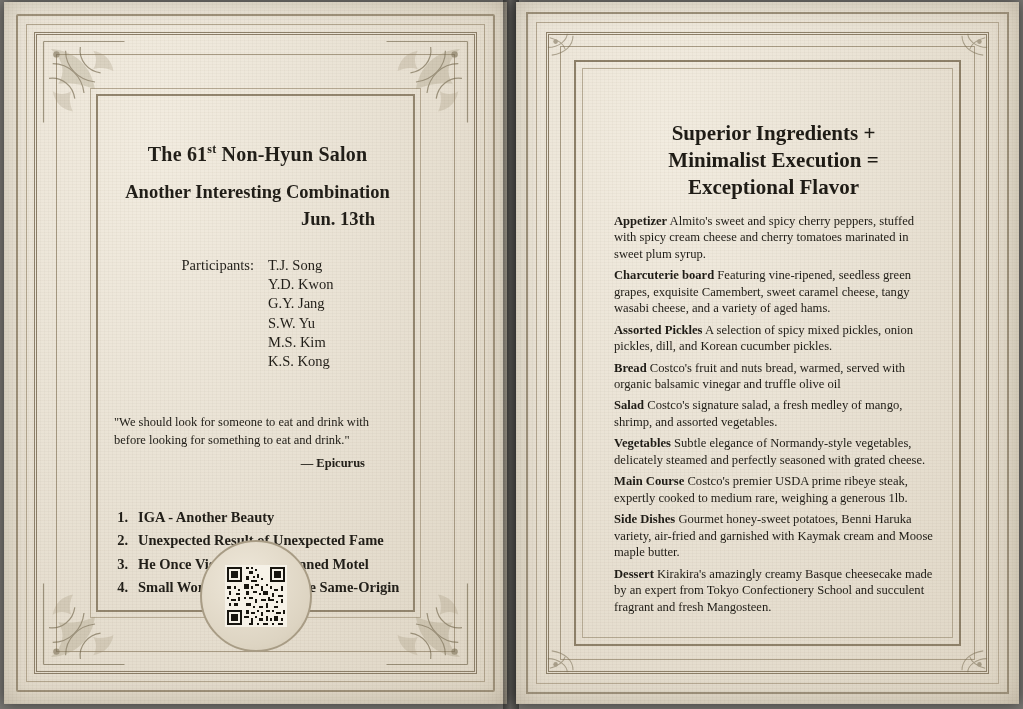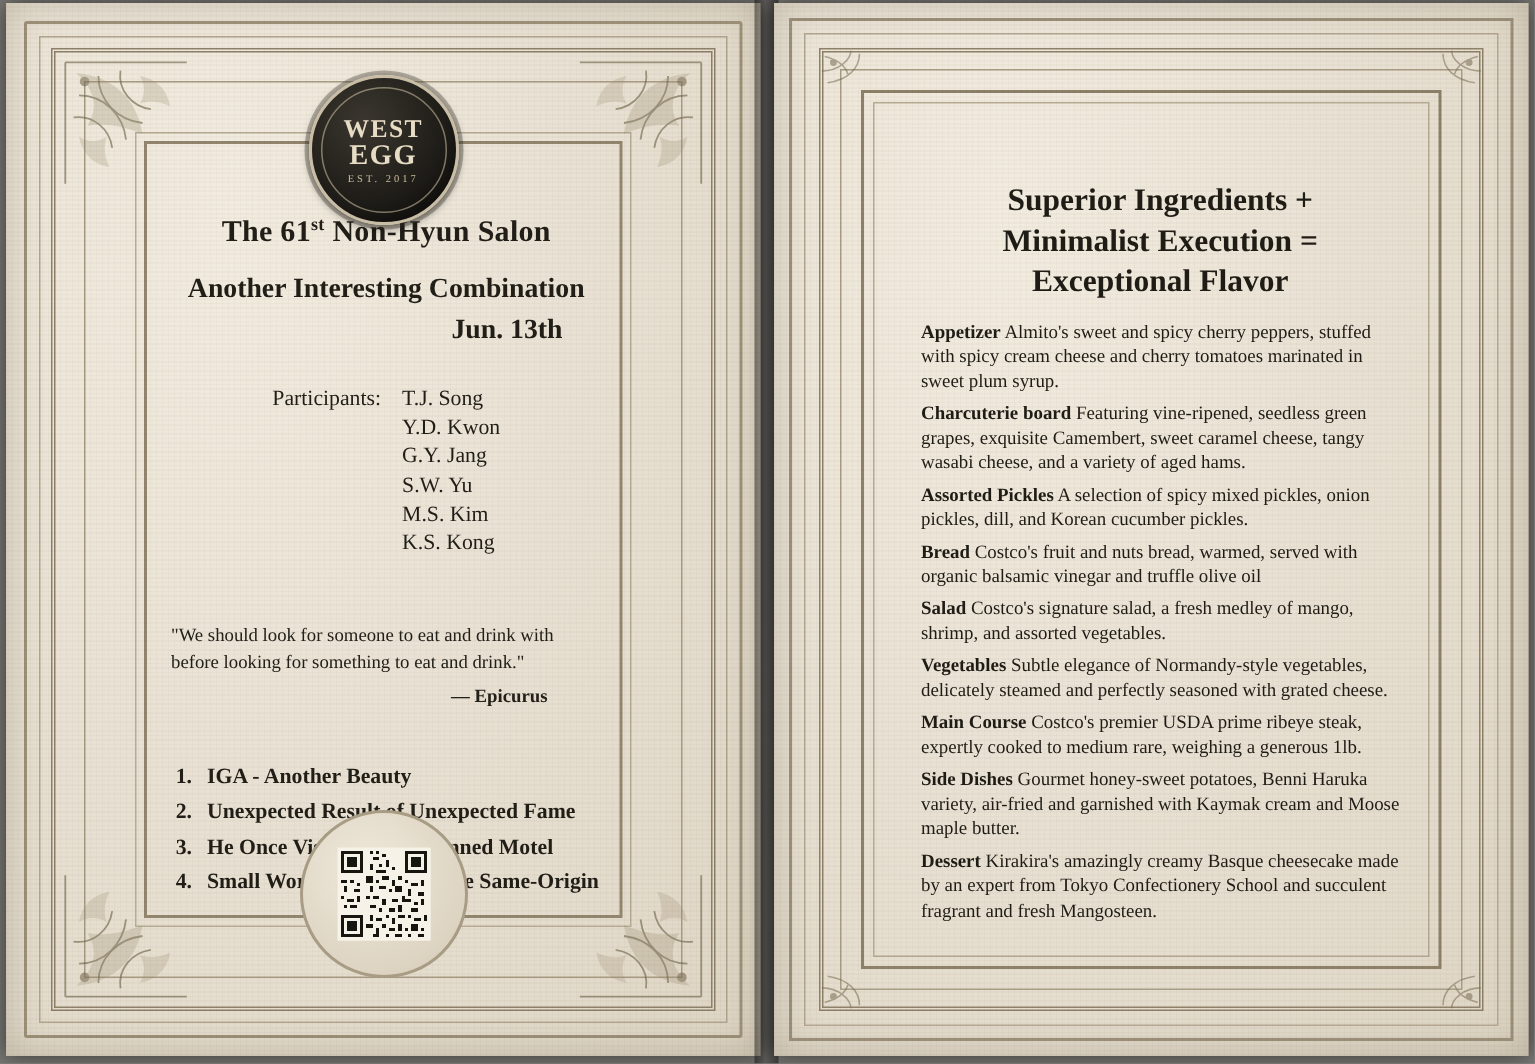--- a/index.html
+++ b/index.html
@@ -344,26 +344,20 @@
           <path d="M30 16 C30 34 44 48 62 50"></path>
           <path d="M12 46 C26 44 38 54 40 68"></path>
           <path d="M46 12 C44 26 54 38 68 40"></path>
           <circle cx="20" cy="20" r="3.5" fill="#7d7156" stroke="none"></circle>
           <path d="M60 16 C72 18 80 26 82 38 C74 34 66 34 60 36 C64 30 64 22 60 16Z" fill="#9a8d70" opacity=".4" stroke="none"></path>
           <path d="M16 60 C18 72 26 80 38 82 C34 74 34 66 36 60 C30 64 22 64 16 60Z" fill="#9a8d70" opacity=".4" stroke="none"></path>
         </g>
       </svg>
     </div>
 
-    <div class="seal">
-      <div class="seal-ring"></div>
-      <div class="w1">WEST</div>
-      <div class="w2">EGG</div>
-      <div class="w3">EST. 2017</div>
-    </div>
 
     <div class="l-content">
       <h1 class="l-title">
         <span>The 61</span><sup>st</sup><span> Non-Hyun Salon</span>
       </h1>
       <div class="l-sub">Another Interesting Combination</div>
       <div class="l-date">Jun. 13th</div>
 
       <div class="participants">
         <div class="plabel">Participants:</div>

